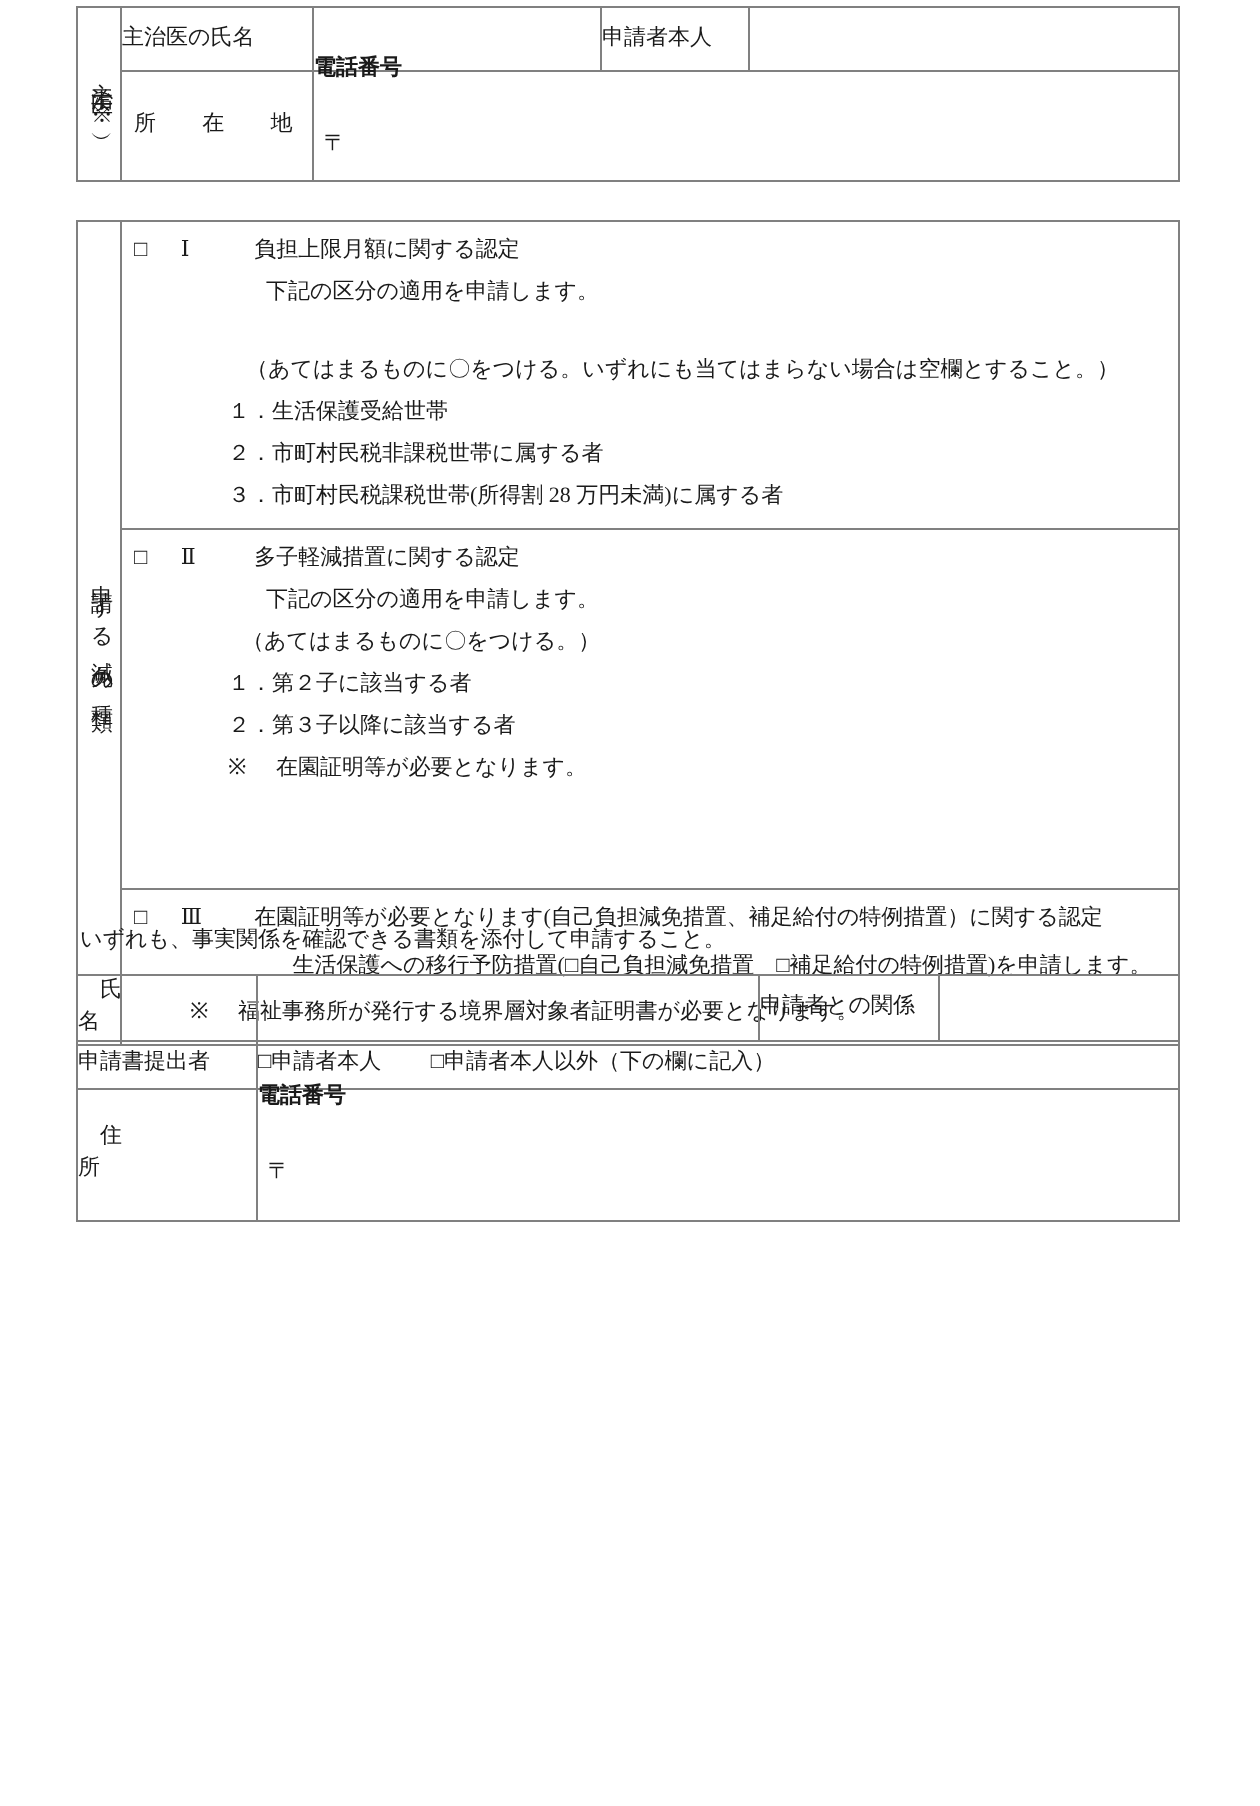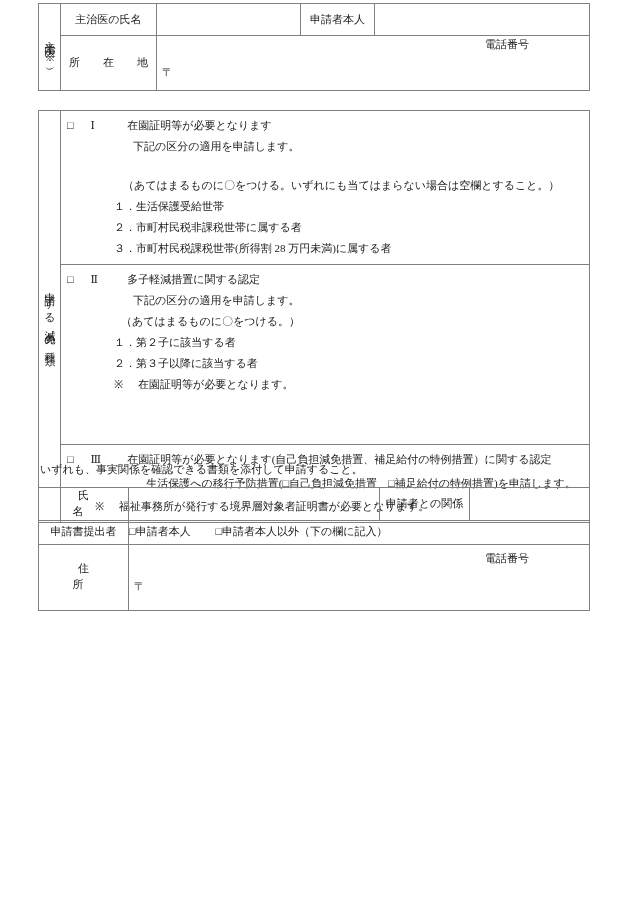--- a/index.html
+++ b/index.html
@@ -49,21 +49,21 @@
     white-space: nowrap;
     display: block;
     text-align: center;
   }
   .vcell {
     text-align: center;
     vertical-align: middle;
   }
 
   .lbl-center {
-    text-align: center;
+    text-align: left;
     font-size: 11px;
   }
   
   .sp  { letter-spacing: 0.55em; padding-left: 0.55em; margin-top: 10px; }
   .sp2 { letter-spacing: 1.0em;  padding-left: 1.0em; }
 
   .pad-l { padding-left: 6px; }
 
   
   .addr {
@@ -73,24 +73,25 @@
   .addr .postal {
     position: absolute;
     left: 5px;
     top: 2px;
     font-size: 11px;
   }
   .addr .tel {
     position: absolute;
     left: 0;
     right: 0;
-    bottom: 10px;
-    text-align: right;
+    bottom: 20px;
+    text-align: left;
     font-size: 11px;
     padding-right: 60px;
+    font-weight: bold;
   }
 
   
   #doctor-table { left: 38px; top: 3px; width: 551px; }
 
   
   #exemption-table { left: 38px; top: 110px; width: 551px; }
   #exemption-table td.body-cell {
     vertical-align: top;
     padding: 4px 0 5px 0;
@@ -175,21 +176,21 @@
     <tbody>
 
       <tr style="height:116px">
         <td class="vcell" rowspan="3">
           <span class="vlabel">申請する減免の種類</span>
         </td>
         <td class="body-cell">
           <div class="line ind0">
             <span class="cb">□</span>
             <span class="numeral">Ⅰ</span>
-            <span>在園証明等が必要となります</span>
+            <span>負担上限月額に関する認定</span>
           </div>
           <div class="line ind1">下記の区分の適用を申請します。</div>
           <div class="line ind2">（あてはまるものに〇をつける。いずれにも当てはまらない場合は空欄とすること。）</div>
           <div class="line ind3">１．生活保護受給世帯</div>
           <div class="line ind3">２．市町村民税非課税世帯に属する者</div>
           <div class="line ind3">３．市町村民税課税世帯(所得割 28 万円未満)に属する者</div>
         </td>
       </tr>
 
       <tr style="height:180px">

